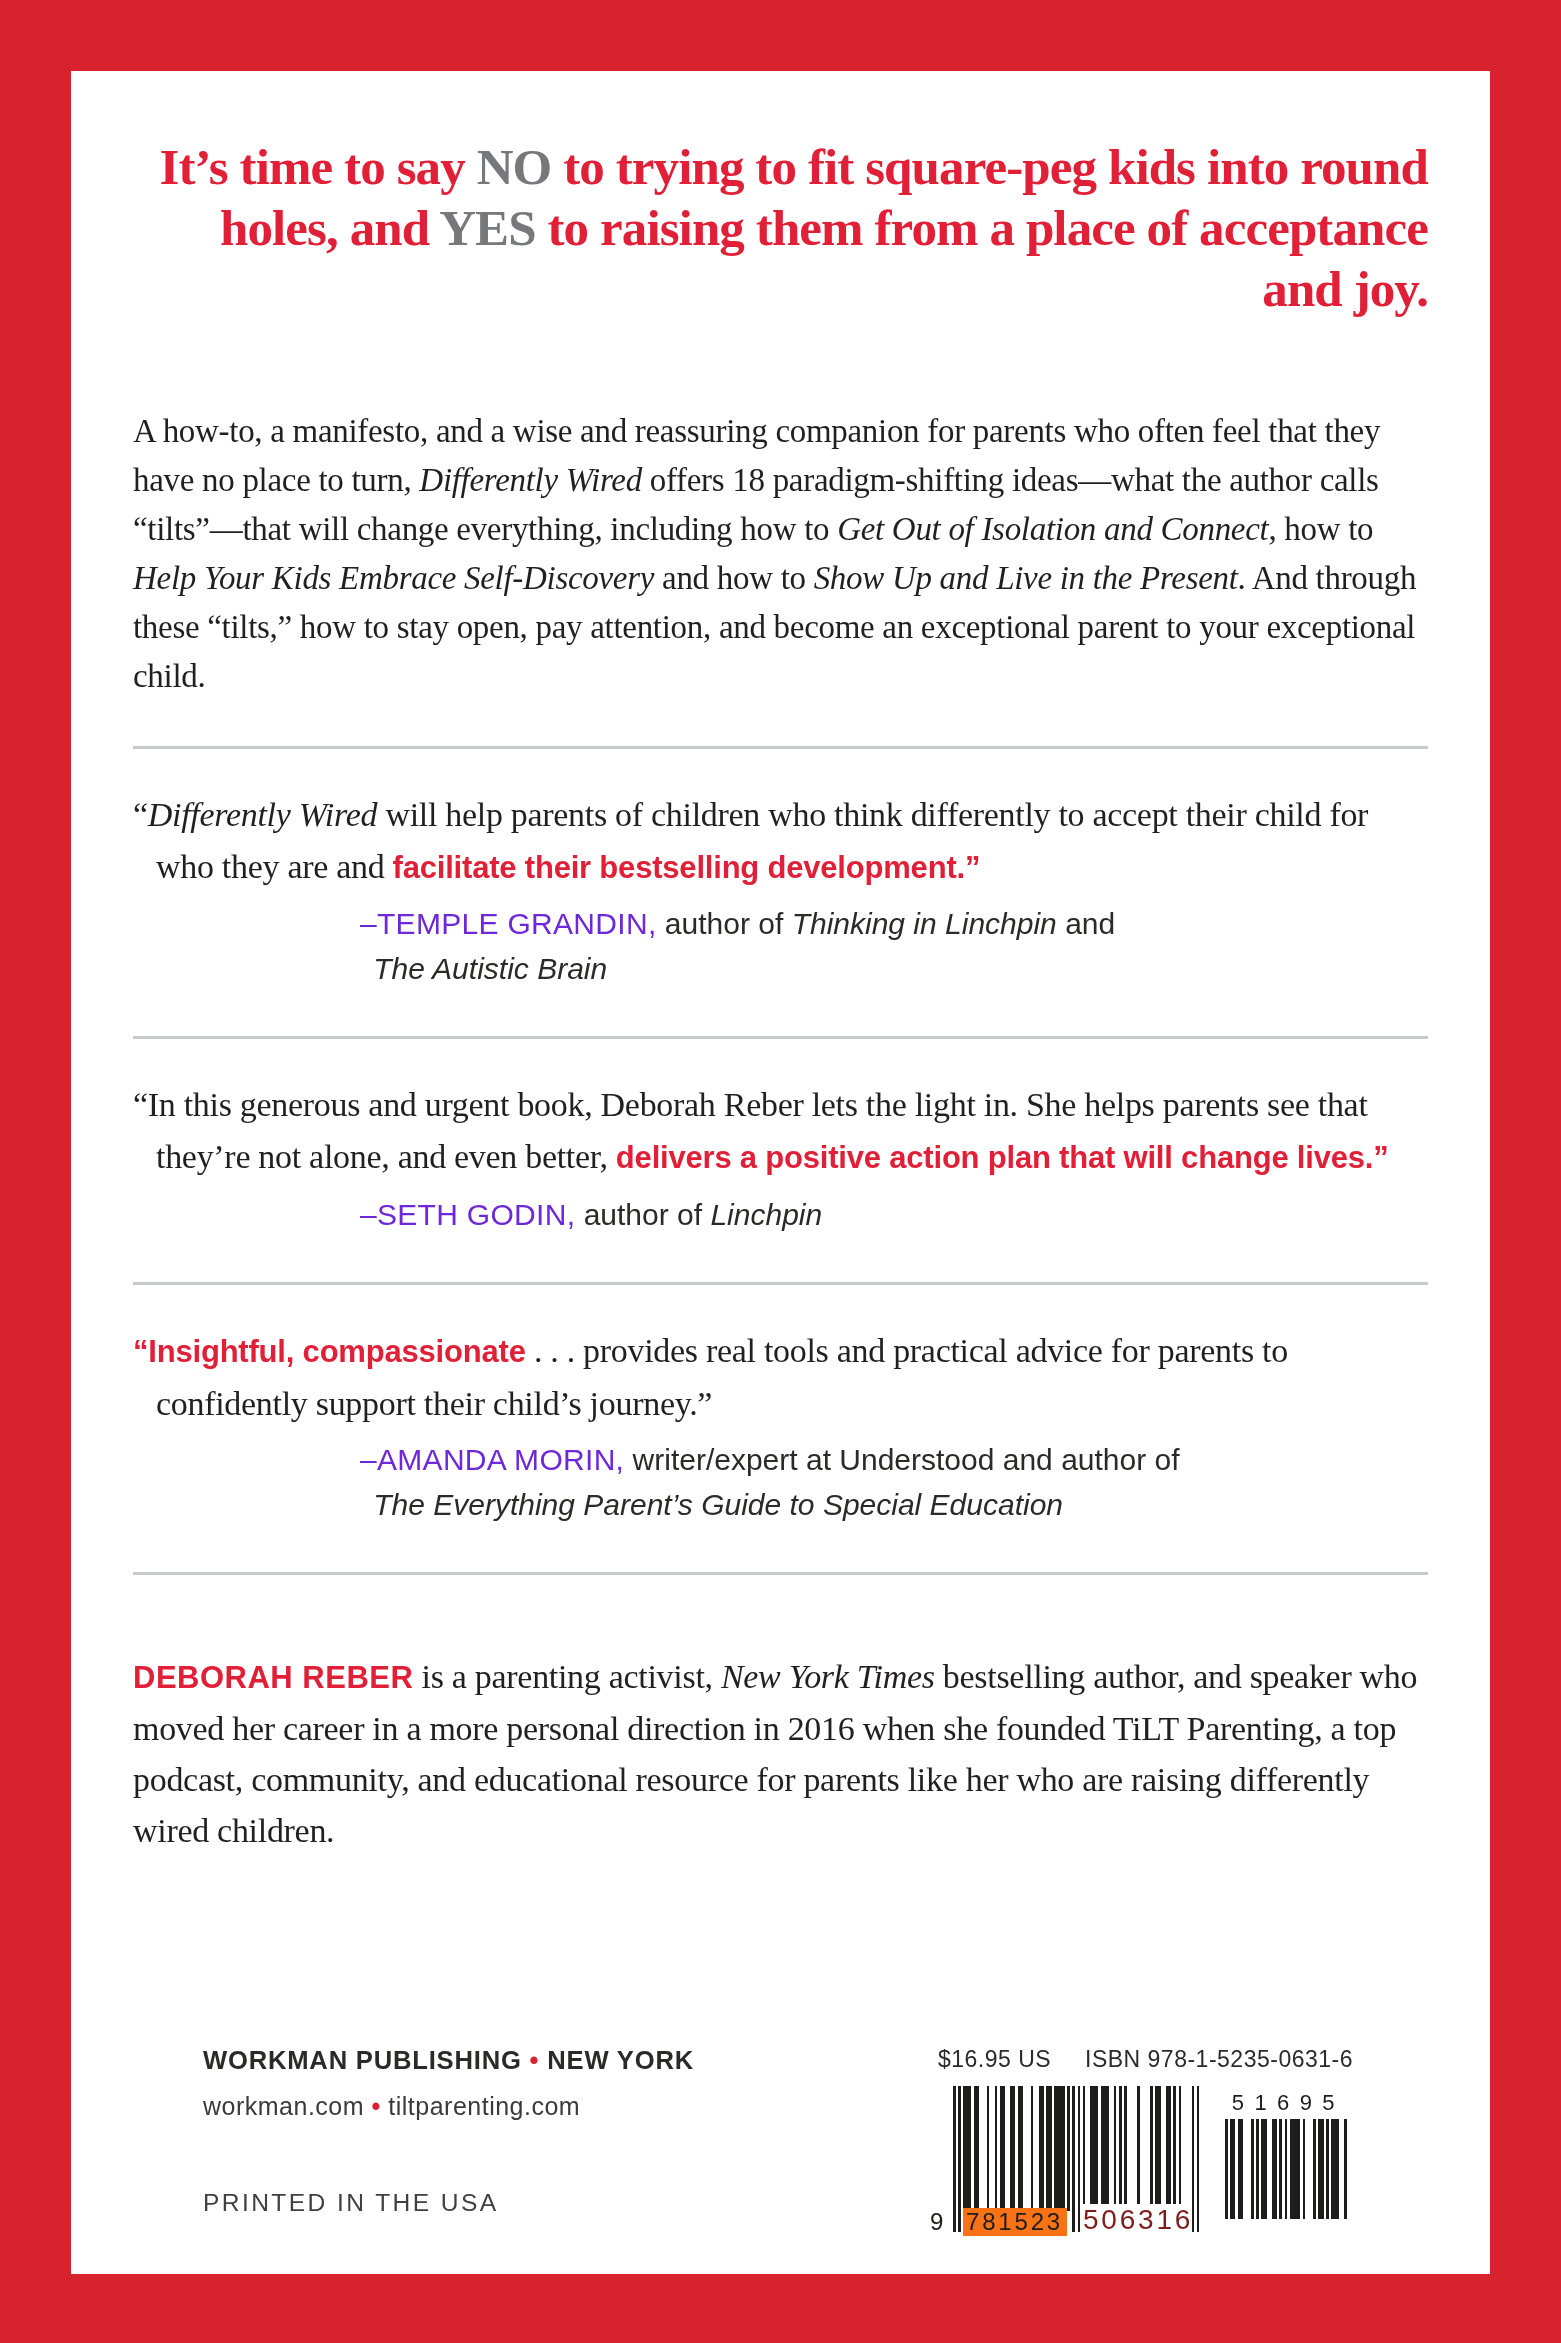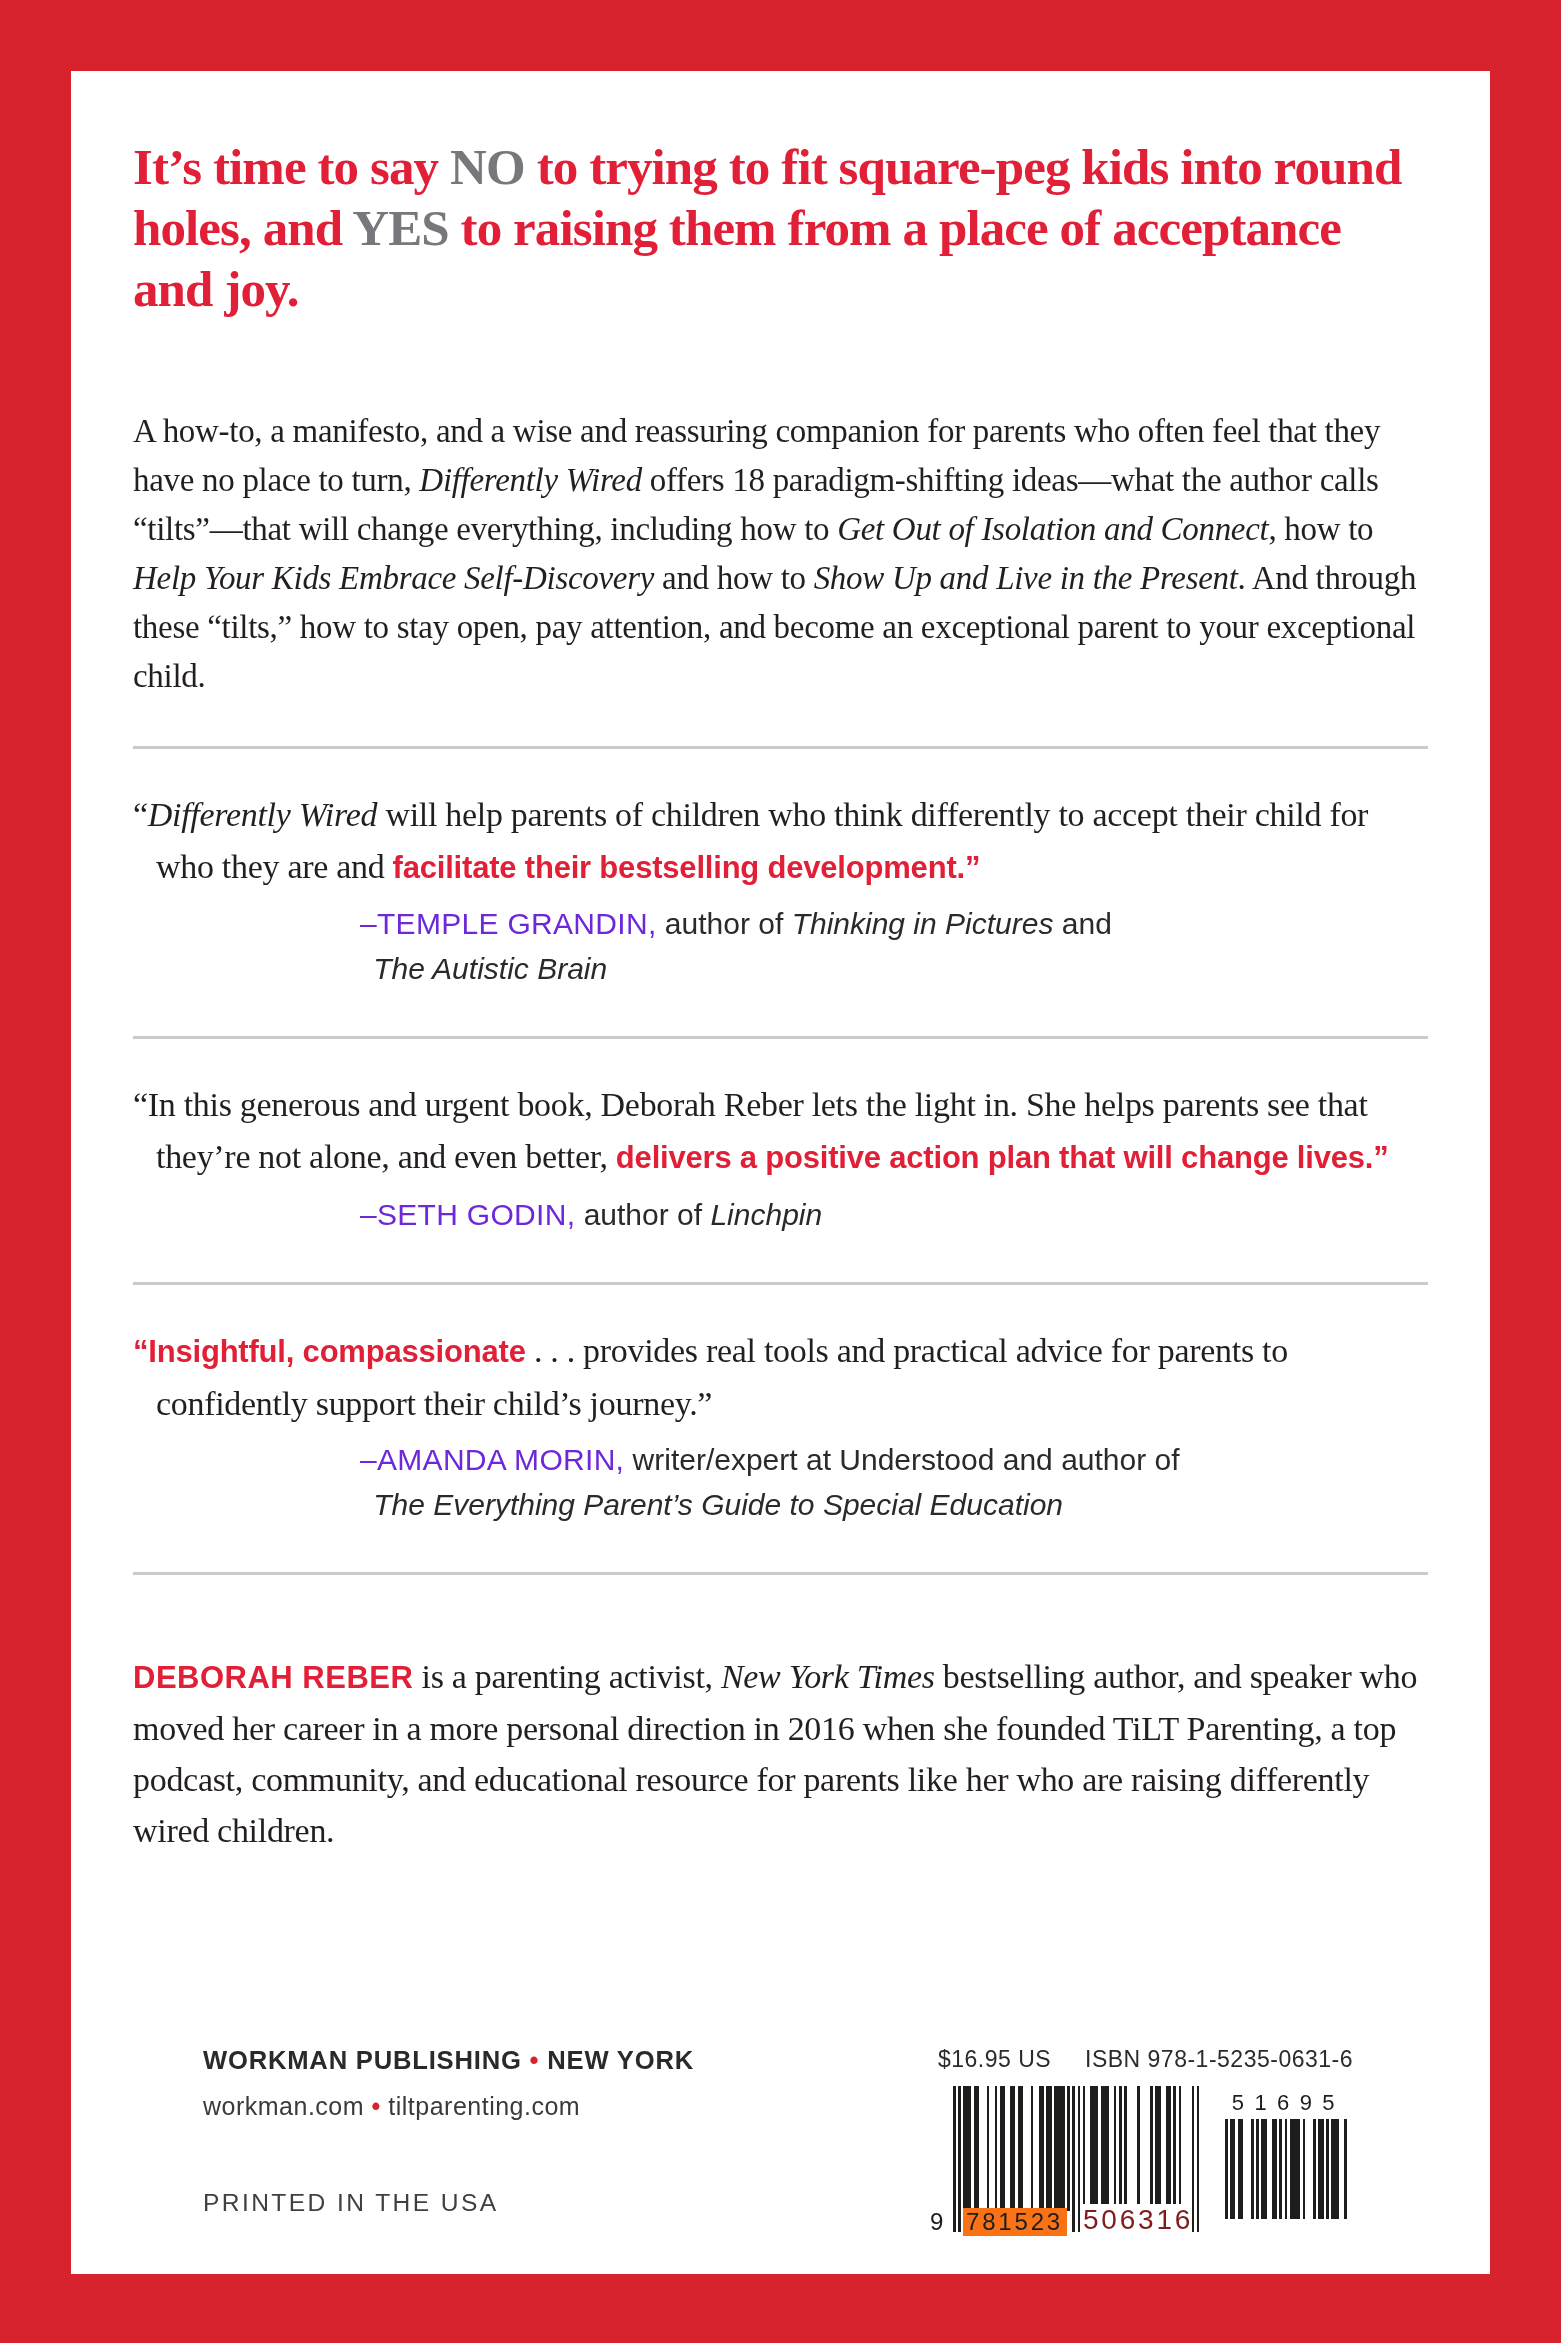--- a/index.html
+++ b/index.html
@@ -19,21 +19,21 @@
   .page{
     position:absolute;
     left:71px;top:71px;right:71px;bottom:69px;
     background:#ffffff;
     padding:0 62px;
     box-sizing:border-box;
   }
   
   .headline{
     margin-top:66px;
-    text-align:left;
+    text-align:right;
     font-weight:700;
     font-size:51px;
     line-height:61px;
     letter-spacing:-0.9px;
     color:#e11f36;
   }
   .seg-gray{color:#77787b;}
   
   .intro{
     margin-top:87px;
@@ -170,21 +170,21 @@
   <div class="page">
 
     <div class="headline"><span>It’s time to say </span><span class="seg-gray">NO</span><span> to trying to fit square-peg kids into round holes, and </span><span class="seg-gray">YES</span><span> to raising them from a place of acceptance and joy.</span></div>
 
     <div class="intro"><span>A how-to, a manifesto, and a wise and reassuring companion for parents who often feel that they have no place to turn, </span><span class="seg-it">Differently Wired</span><span> offers 18 paradigm-shifting ideas—what the author calls “tilts”—that will change everything, including how to </span><span class="seg-it">Get Out of Isolation and Connect</span><span>, how to </span><span class="seg-it">Help Your Kids Embrace Self-Discovery</span><span> and how to </span><span class="seg-it">Show Up and Live in the Present</span><span>. And through these “tilts,” how to stay open, pay attention, and become an exceptional parent to your exceptional child.</span></div>
 
     <div class="divider"></div>
 
     <div>
       <div class="quote-text"><span>“</span><span class="seg-it">Differently Wired</span><span> will help parents of children who think differently to accept their child for who they are and </span><span class="seg-redsans">facilitate their bestselling development.”</span></div>
-      <div class="attribution"><span class="seg-b">–TEMPLE GRANDIN,</span><span> author of </span><span class="seg-it">Thinking in Pictures</span><span> and</span><br><span class="seg-it">The Autistic Brain</span></div>
+      <div class="attribution"><span class="seg-b">–TEMPLE GRANDIN,</span><span> author of </span><span class="seg-it">Thinking in Linchpin</span><span> and</span><br><span class="seg-it">The Autistic Brain</span></div>
     </div>
 
     <div class="divider"></div>
 
     <div>
       <div class="quote-text"><span>“In this generous and urgent book, Deborah Reber lets the light in. She helps parents see that they’re not alone, and even better, </span><span class="seg-redsans">delivers a positive action plan that will change lives.”</span></div>
       <div class="attribution"><span class="seg-b">–SETH GODIN,</span><span> author of </span><span class="seg-it">Linchpin</span></div>
     </div>
 
     <div class="divider"></div>

